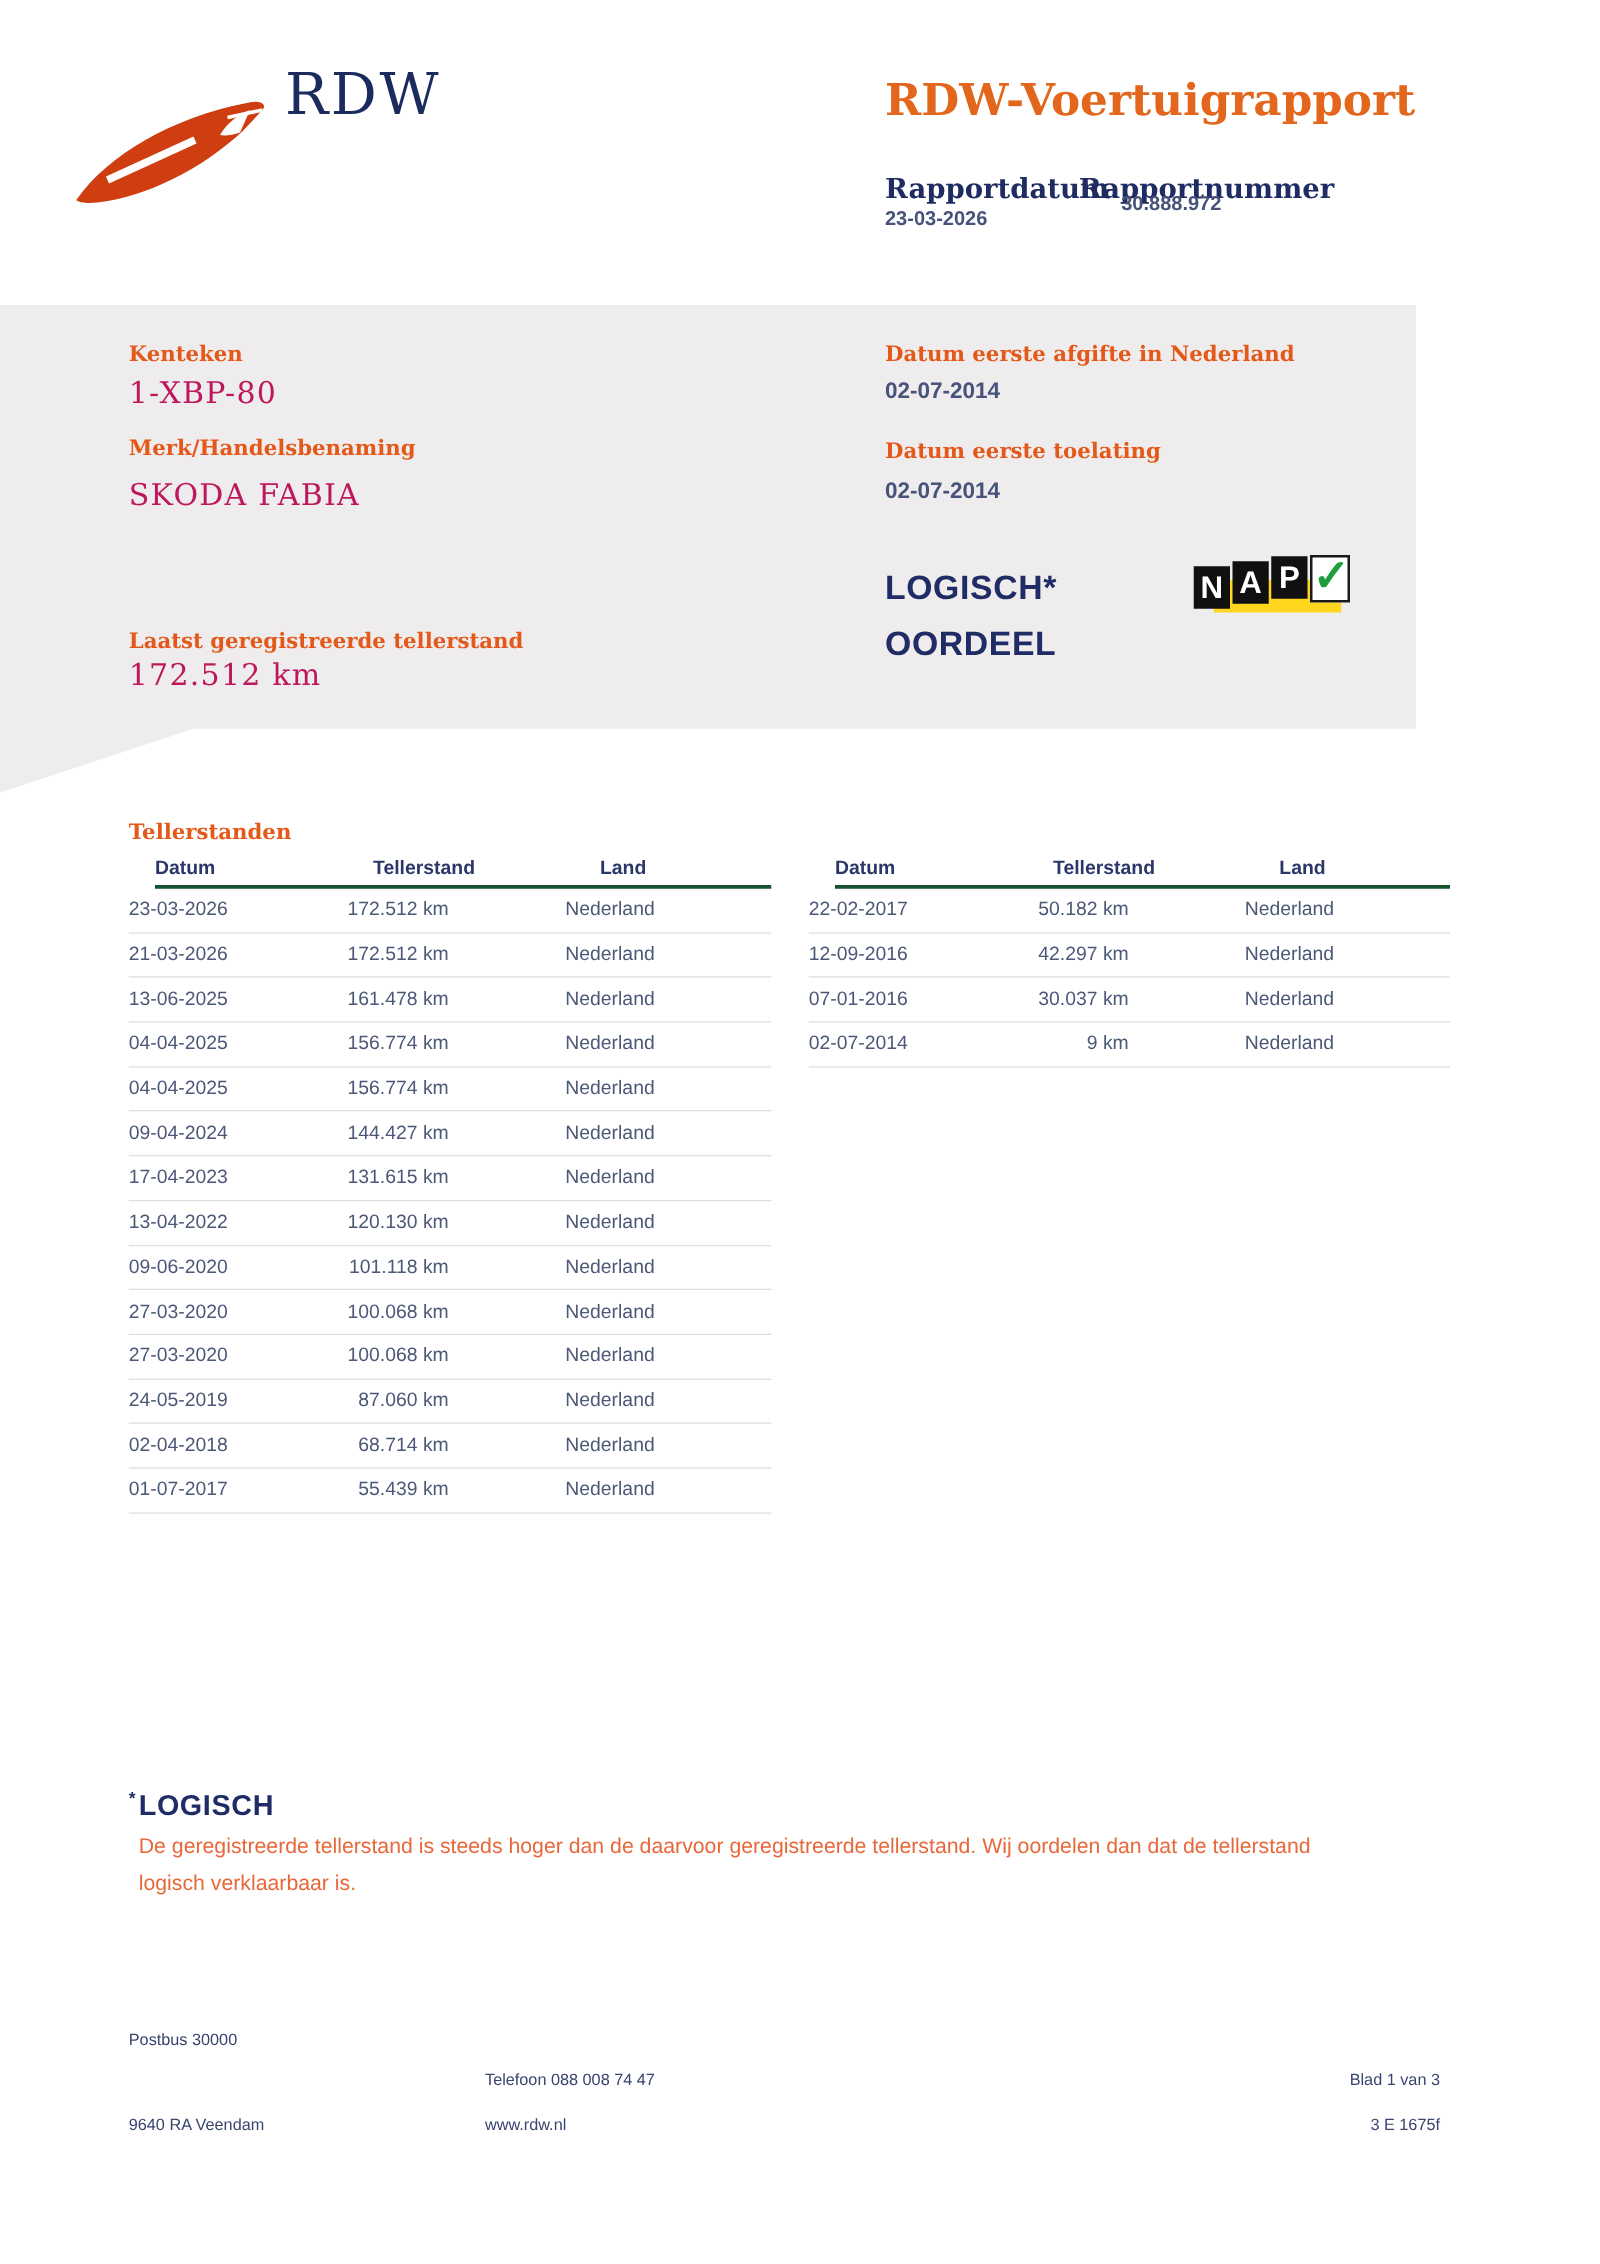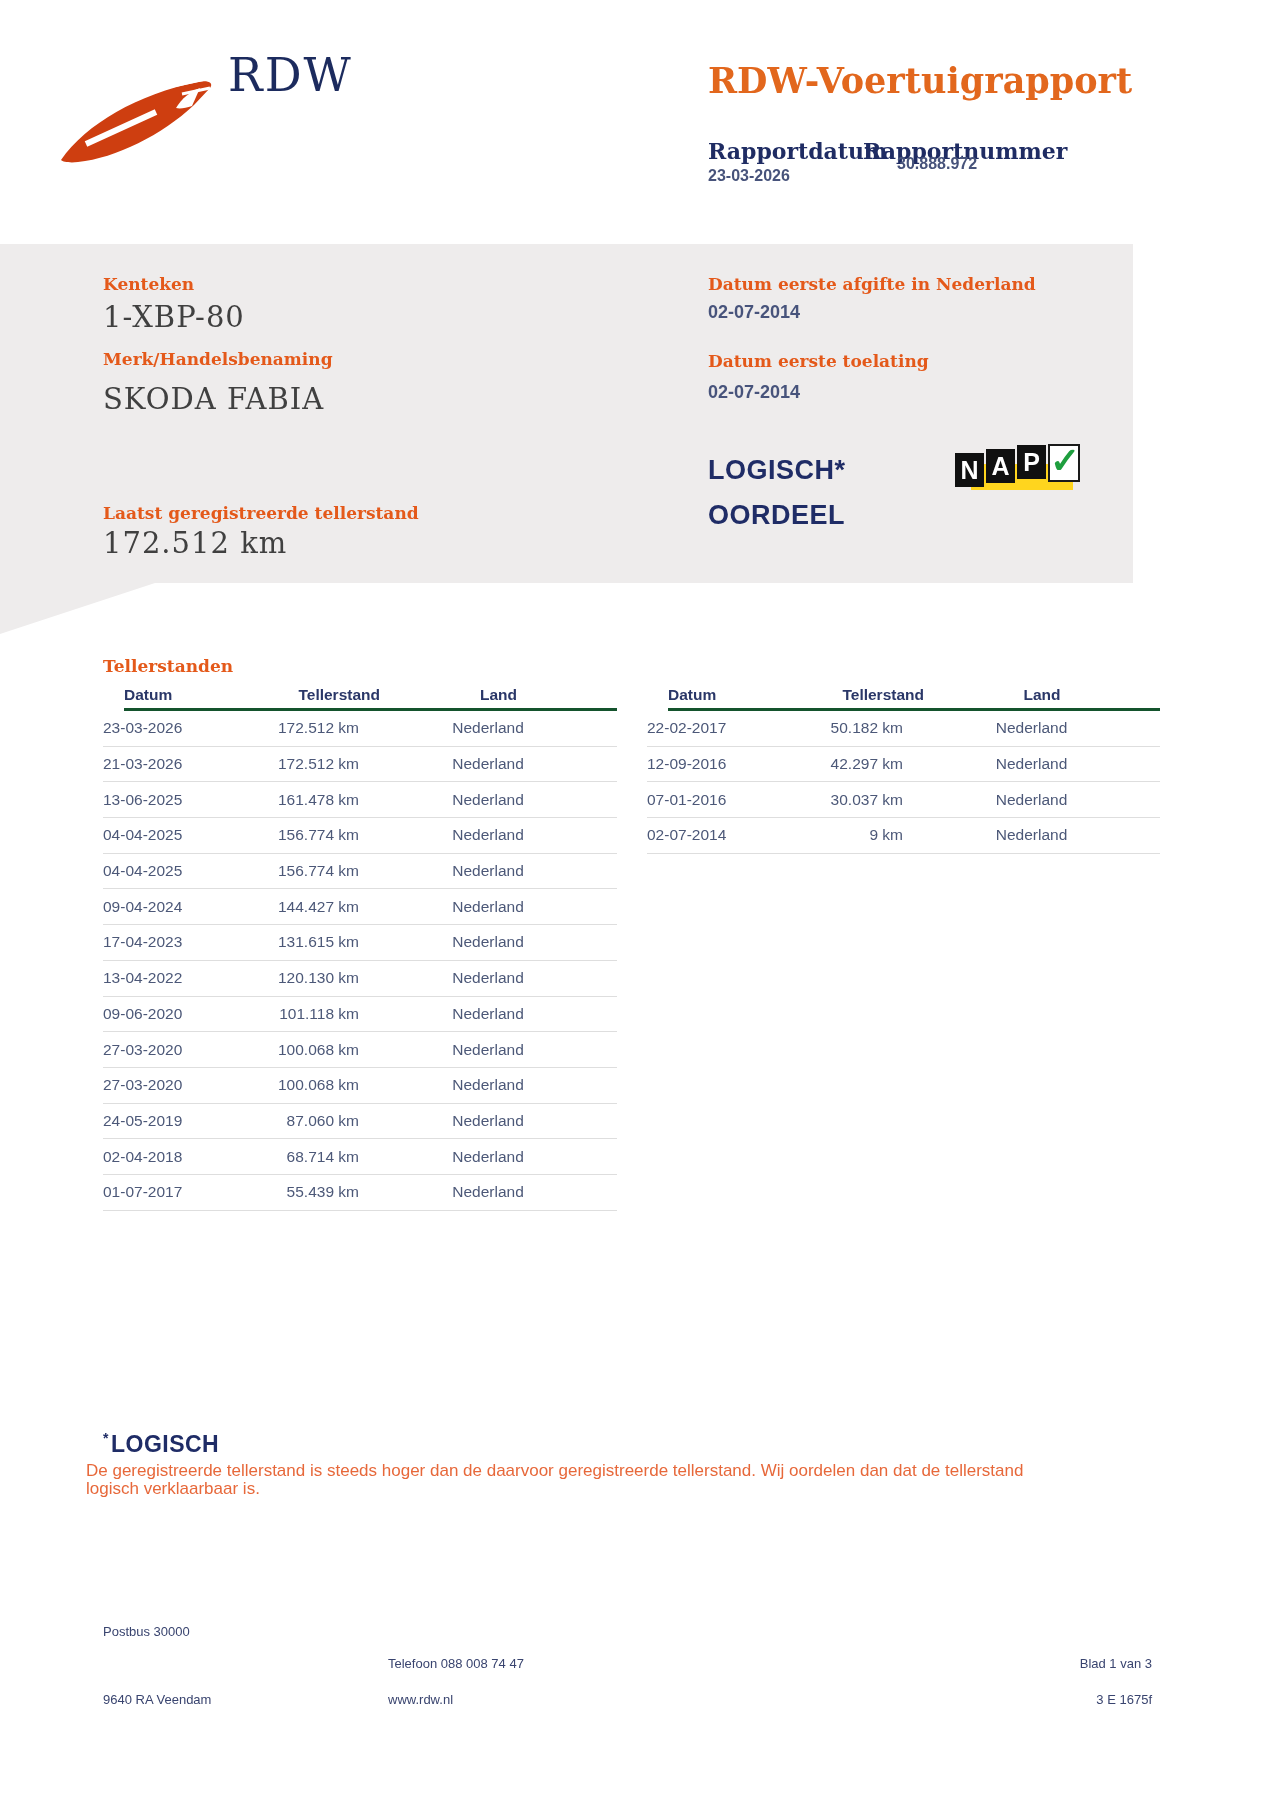--- a/index.html
+++ b/index.html
@@ -25,21 +25,21 @@
 
   
   .panel{
     left:0;top:244px;width:1133px;height:390px;background:#EEECEC;
     clip-path:polygon(0 0,100% 0,100% 339px,155px 339px,0 390px);
   }
   .o-label{
     font-family:"DejaVu Serif",serif;font-weight:bold;font-size:17px;color:#E4591A;
   }
   .big-serif{
-    font-family:"DejaVu Serif",serif;font-size:29px;color:#404040;letter-spacing:1px;
+    font-family:"DejaVu Serif",serif;font-size:24px;color:#be185d;letter-spacing:1px;
   }
   .date-value{font-size:18px;font-weight:bold;color:#47537B;}
   .verdict{
     font-size:27px;font-weight:800;color:#1F2C66;letter-spacing:.5px;
     line-height:45px;font-family:"Liberation Sans",sans-serif;
   }
 
   
   .nap{left:955px;top:443px;width:126px;height:50px;}
   .nap-yellow{position:absolute;left:16px;top:21px;width:102px;height:26px;background:#FFD51E;}
@@ -73,21 +73,21 @@
   .c1{width:145px;text-align:left;}
   .c2{width:111px;text-align:right;}
   .c3{flex:1;text-align:center;}
 
   
   .expl-head{
     left:103px;top:1430px;font-size:23px;font-weight:800;color:#1F2C66;letter-spacing:.5px;
   }
   .expl-ast{font-size:14px;vertical-align:9px;margin-right:2px;font-weight:bold;}
   .expl-text{
-    left:86px;top:1462px;width:985px;font-size:17px;line-height:18px;color:#E7683A;
+    left:111px;top:1462px;width:985px;font-size:17px;line-height:30px;color:#E7683A;
   }
 
   
   .foot{font-size:13px;color:#39446F;}
   .foot-right{width:200px;text-align:right;}
 </style>
 </head>
 <body>
 
 <div class="page">

